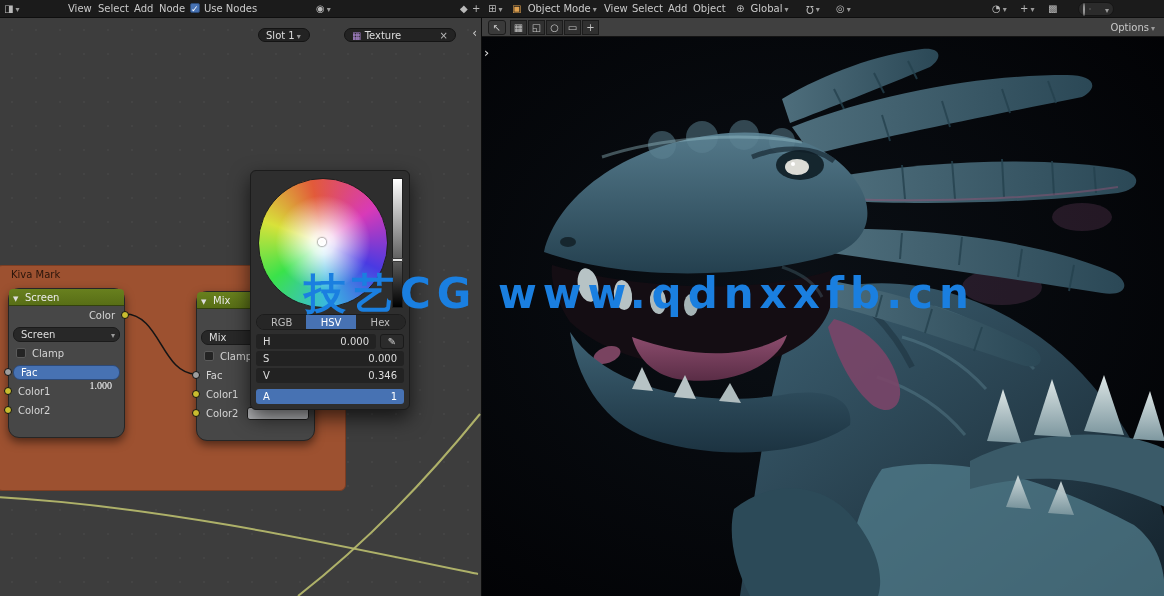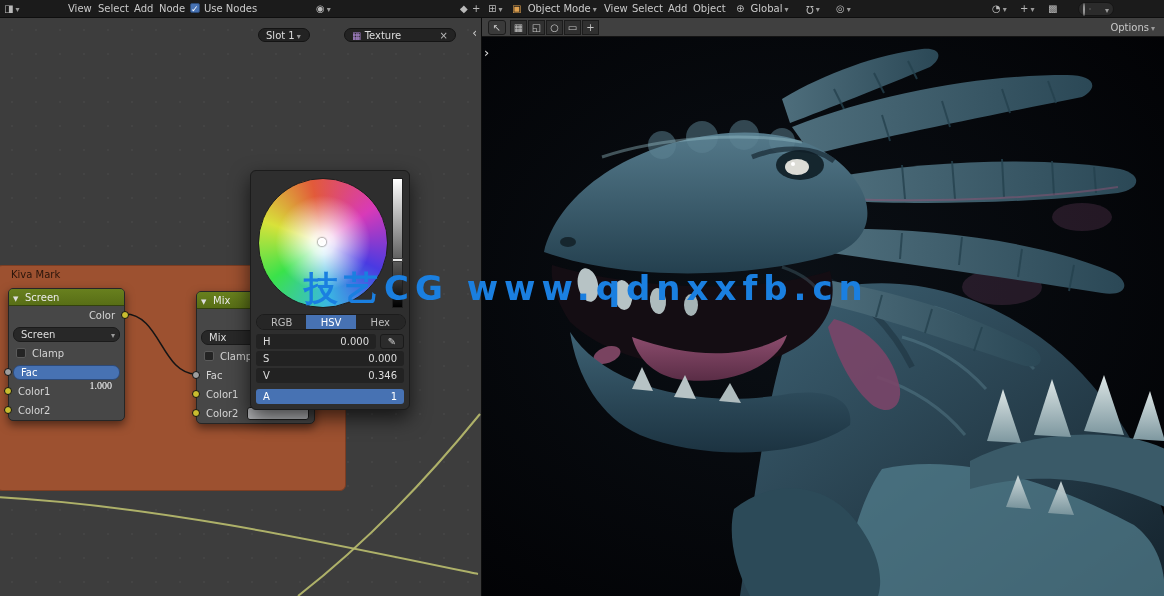--- a/index.html
+++ b/index.html
@@ -66,21 +66,21 @@
     background-size:24px 24px; overflow:hidden; z-index:1; }
   .breadcrumb { position:absolute; left:6px; top:8px; height:14px; line-height:14px; z-index:4; color:#c2c2c2; }
   .crumb { display:inline-block; margin-right:2px; }
   .crumb .icon { margin-right:3px; font-size:9px; }
   .crumb-sep { display:inline-block; margin:0 5px; color:#8a8a8a; }
   .crumb-sep::after { content:"›"; }
   .frame-node { position:absolute; left:-4px; top:247px; width:350px; height:226px;
     background:#9d5130; border:1px solid #7c3d22; border-radius:6px; z-index:1; }
   .frame-title { position:absolute; left:14px; top:3px; color:#2a150b; font-size:10px; }
   .node { position:absolute; width:117px; background:#474747; border:1px solid #262626;
-    border-radius:5px; box-shadow:0 4px 10px rgba(0,0,0,.5); z-index:3; padding-bottom:0; }
+    border-radius:11px; box-shadow:0 4px 10px rgba(0,0,0,.5); z-index:3; padding-bottom:17px; }
   .node-header { height:17px; line-height:17px; background:linear-gradient(#68801e,#586e16);
     border-radius:4px 4px 0 0; color:#eaeaea; padding-left:16px; position:relative;
     border-bottom:1px solid #33420d; }
   .node-header .hdr-collapse { position:absolute; left:4px; top:0; }
   .nrow { position:relative; height:19px; line-height:19px; color:#d4d4d4; }
   .nrow .lbl { position:absolute; left:9px; top:0; }
   .nrow .lbl.right { left:auto; right:9px; }
   .socket { position:absolute; top:5px; width:8px; height:8px; border-radius:50%;
     border:1px solid #121212; z-index:5; }
   .socket.in { left:-5px; } .socket.out { right:-5px; }
@@ -131,21 +131,21 @@
     border:1px solid #1c1c1c; border-radius:3px; text-align:center; color:#d0d0d0; }
   .vp-pill { position:absolute; left:28px; top:2px; height:15px; display:flex; gap:1px; }
   .vp-pill .vp-tool-btn { width:17px; height:15px; line-height:14px; background:#303030;
     border:1px solid #1c1c1c; text-align:center; color:#c4c4c4; }
   .vp-options { position:absolute; right:10px; top:0; height:19px; line-height:19px; color:#c9c9c9; }
   .vp-canvas { position:absolute; left:0; top:19px; width:683px; height:559px; overflow:hidden; }
   .region-arrow { position:absolute; left:2px; top:8px; color:#e0e0e0; font-size:13px; z-index:5; }
   .ne-collapse { position:absolute; right:4px; top:8px; color:#cfcfcf; font-size:12px; z-index:5; }
   
   .watermark { position:absolute; left:304px; top:266px; z-index:30;
-    font-size:34px; font-weight:bold; color:#1a7fe0; letter-spacing:6px;
+    font-size:42px; font-weight:bold; color:#1a7fe0; letter-spacing:6px;
     white-space:nowrap; }
   svg { display:block; }
 </style>
 </head>
 <body>
 
 <div id="app" data-name="blender-window">
 
   <div class="topbar" data-name="top-bar">
 

